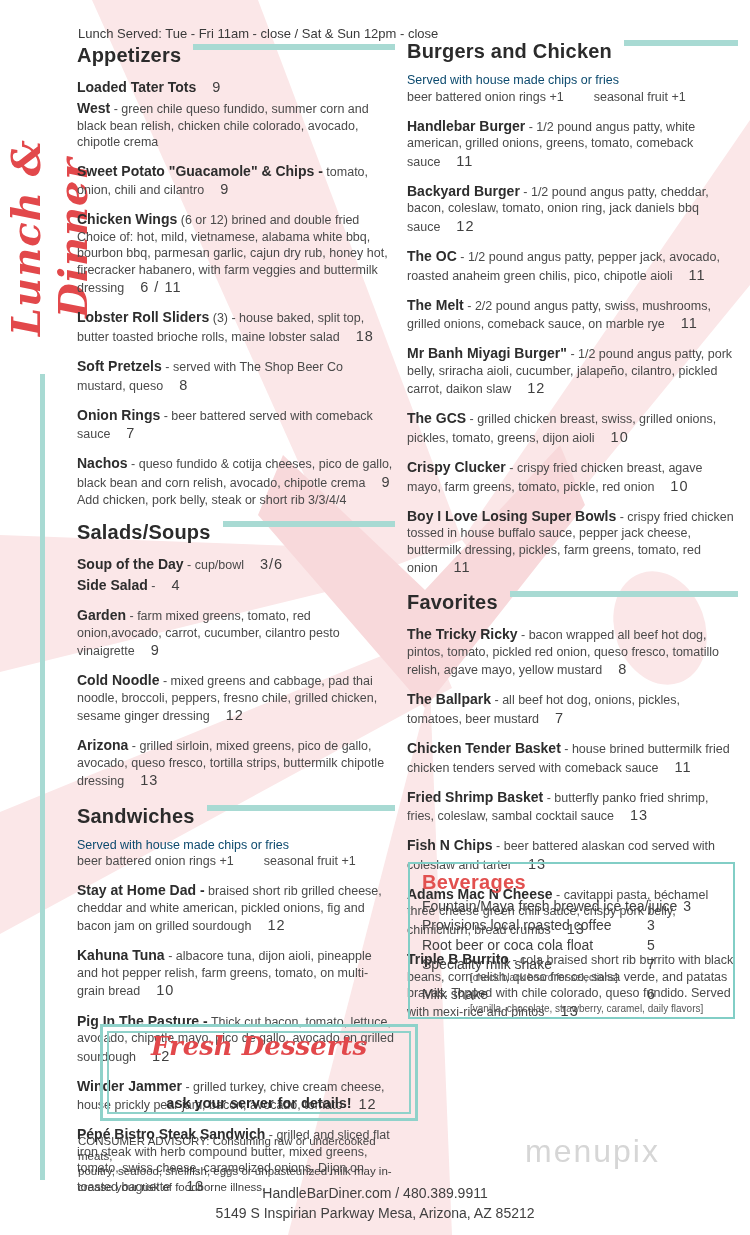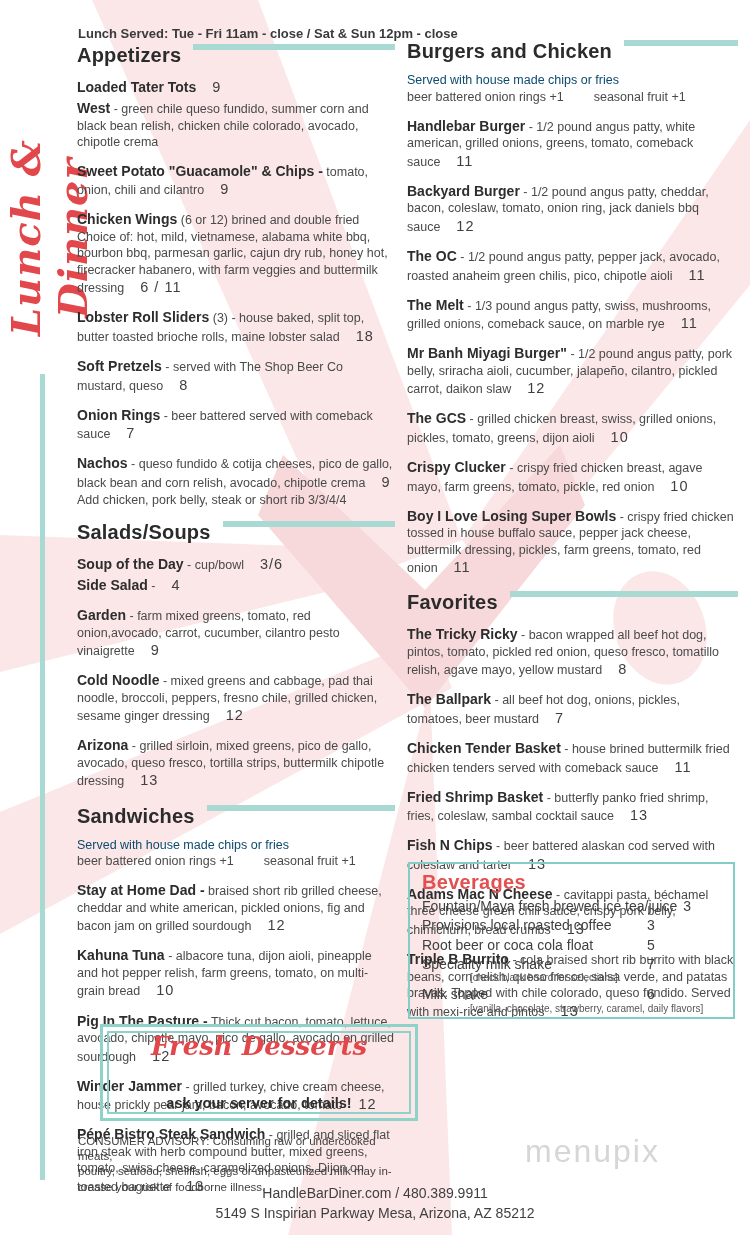--- a/index.html
+++ b/index.html
@@ -10,21 +10,21 @@
   .bg-shapes { position:absolute; left:0; top:0; width:750px; height:1235px; z-index:0; }
 
   .side-title {
     position:absolute; left:2px; top:88px; width:64px; height:300px; z-index:2;
     writing-mode:vertical-rl; transform:rotate(180deg);
     font-family:"DejaVu Serif", serif; font-style:italic; font-weight:bold;
     font-size:40px; color:#e2484b; letter-spacing:1px; text-align:center;
   }
   .side-rule { position:absolute; left:40px; top:374px; width:5px; height:806px; background:#a8dad3; z-index:1; }
 
-  .lunch-served { position:absolute; left:78px; top:26px; font-size:13px; font-weight:bold; color:#3a3a3a; z-index:2; }
+  .lunch-served { position:absolute; left:78px; top:26px; font-size:13px; font-weight:normal; color:#3a3a3a; z-index:2; }
 
   .col { position:absolute; z-index:2; }
   .col-left  { left:77px;  top:44px; width:318px; }
   .col-right { left:407px; top:40px; width:331px; }
 
   .menu-section + .menu-section { margin-top:14px; }
   .sec-head { display:flex; margin:0 0 9px 0; }
   .sec-head h2 { margin:0; font-size:20px; color:#2b2b2b; letter-spacing:0.2px; font-weight:bold; }
   .sec-rule { flex:1; height:6px; background:#a8dad3; margin-left:12px; }
 
@@ -139,21 +139,21 @@
           <span class="sec-rule"></span>
         </div>
         <div class="sec-note">Served with house made chips or fries</div>
         <div class="sec-note-row">
           <span>beer battered onion rings +1</span>
           <span>seasonal fruit +1</span>
         </div>
         <div class="item"><span class="iname">Handlebar Burger</span> <span class="idesc">- 1/2 pound angus patty, white american, grilled onions, greens, tomato, comeback sauce</span><span class="iprice">11</span></div>
         <div class="item"><span class="iname">Backyard Burger</span> <span class="idesc">- 1/2 pound angus patty, cheddar, bacon, coleslaw, tomato, onion ring, jack daniels bbq sauce</span><span class="iprice">12</span></div>
         <div class="item"><span class="iname">The OC</span> <span class="idesc">- 1/2 pound angus  patty, pepper jack, avocado, roasted anaheim green chilis, pico, chipotle aioli</span><span class="iprice">11</span></div>
-        <div class="item"><span class="iname">The Melt</span> <span class="idesc">- 1/3 pound angus patty, swiss, mushrooms, grilled onions, comeback sauce, on marble rye</span><span class="iprice">11</span></div>
+        <div class="item"><span class="iname">The Melt</span> <span class="idesc">- 2/2 pound angus patty, swiss, mushrooms, grilled onions, comeback sauce, on marble rye</span><span class="iprice">11</span></div>
         <div class="item"><span class="iname">Mr Banh Miyagi Burger"</span> <span class="idesc">- 1/2 pound angus patty, pork belly, sriracha aioli, cucumber, jalapeño, cilantro, pickled carrot, daikon slaw</span><span class="iprice">12</span></div>
         <div class="item"><span class="iname">The GCS</span> <span class="idesc">- grilled chicken breast, swiss, grilled onions, pickles, tomato, greens, dijon aioli</span><span class="iprice">10</span></div>
         <div class="item"><span class="iname">Crispy Clucker</span> <span class="idesc">- crispy fried chicken breast, agave mayo, farm greens, tomato, pickle, red onion</span><span class="iprice">10</span></div>
         <div class="item"><span class="iname">Boy I Love Losing Super Bowls</span> <span class="idesc">- crispy fried chicken tossed in house buffalo sauce, pepper jack cheese, buttermilk dressing, pickles, farm greens, tomato, red onion</span><span class="iprice">11</span></div>
       </section>
       <section class="menu-section">
         <div class="sec-head">
           <h2>Favorites</h2>
           <span class="sec-rule"></span>
         </div>

